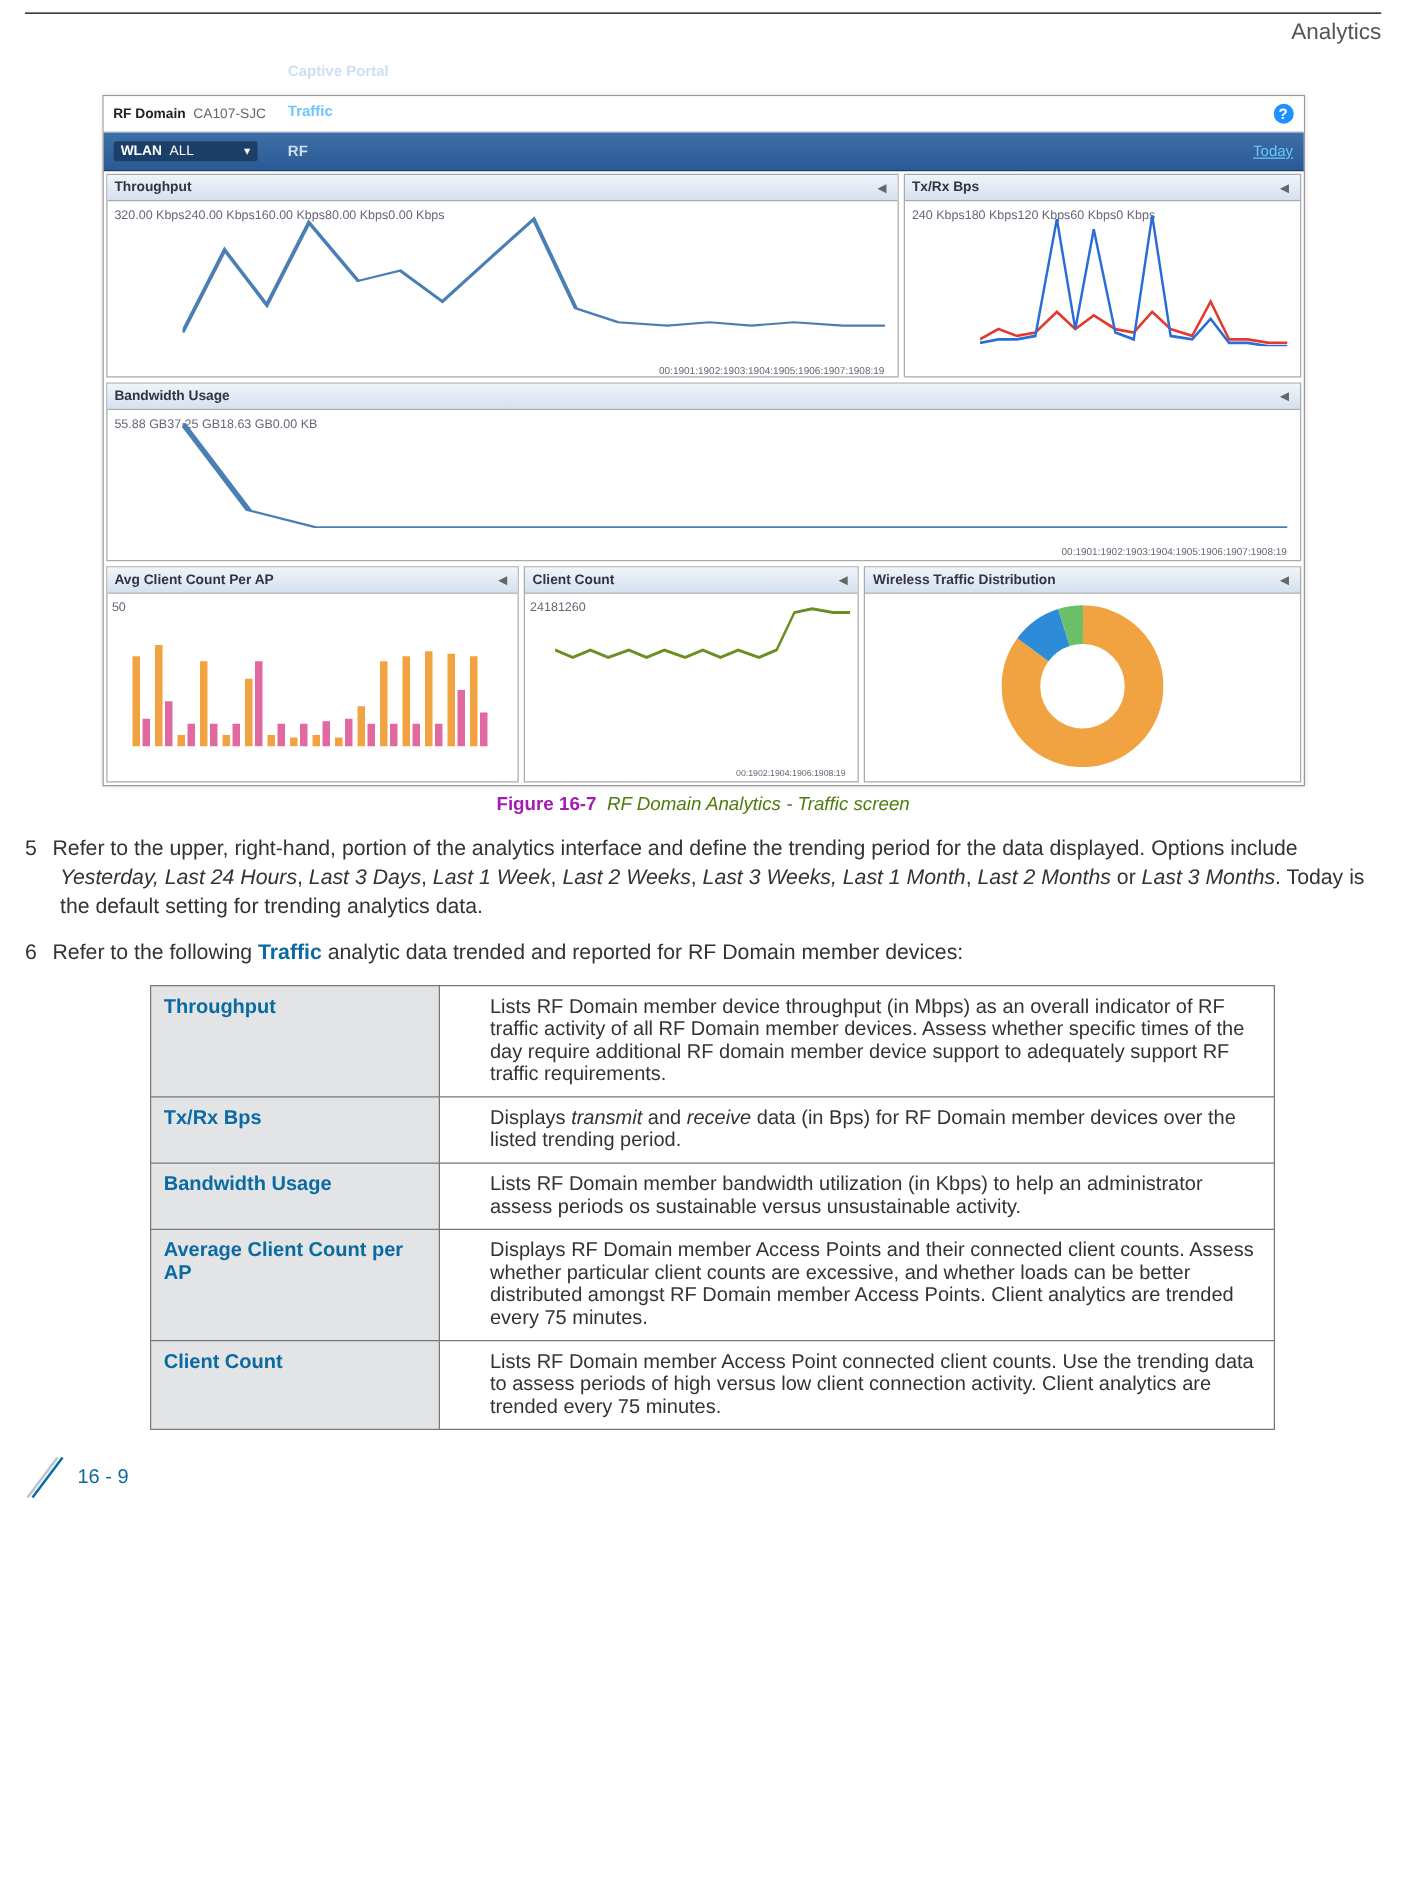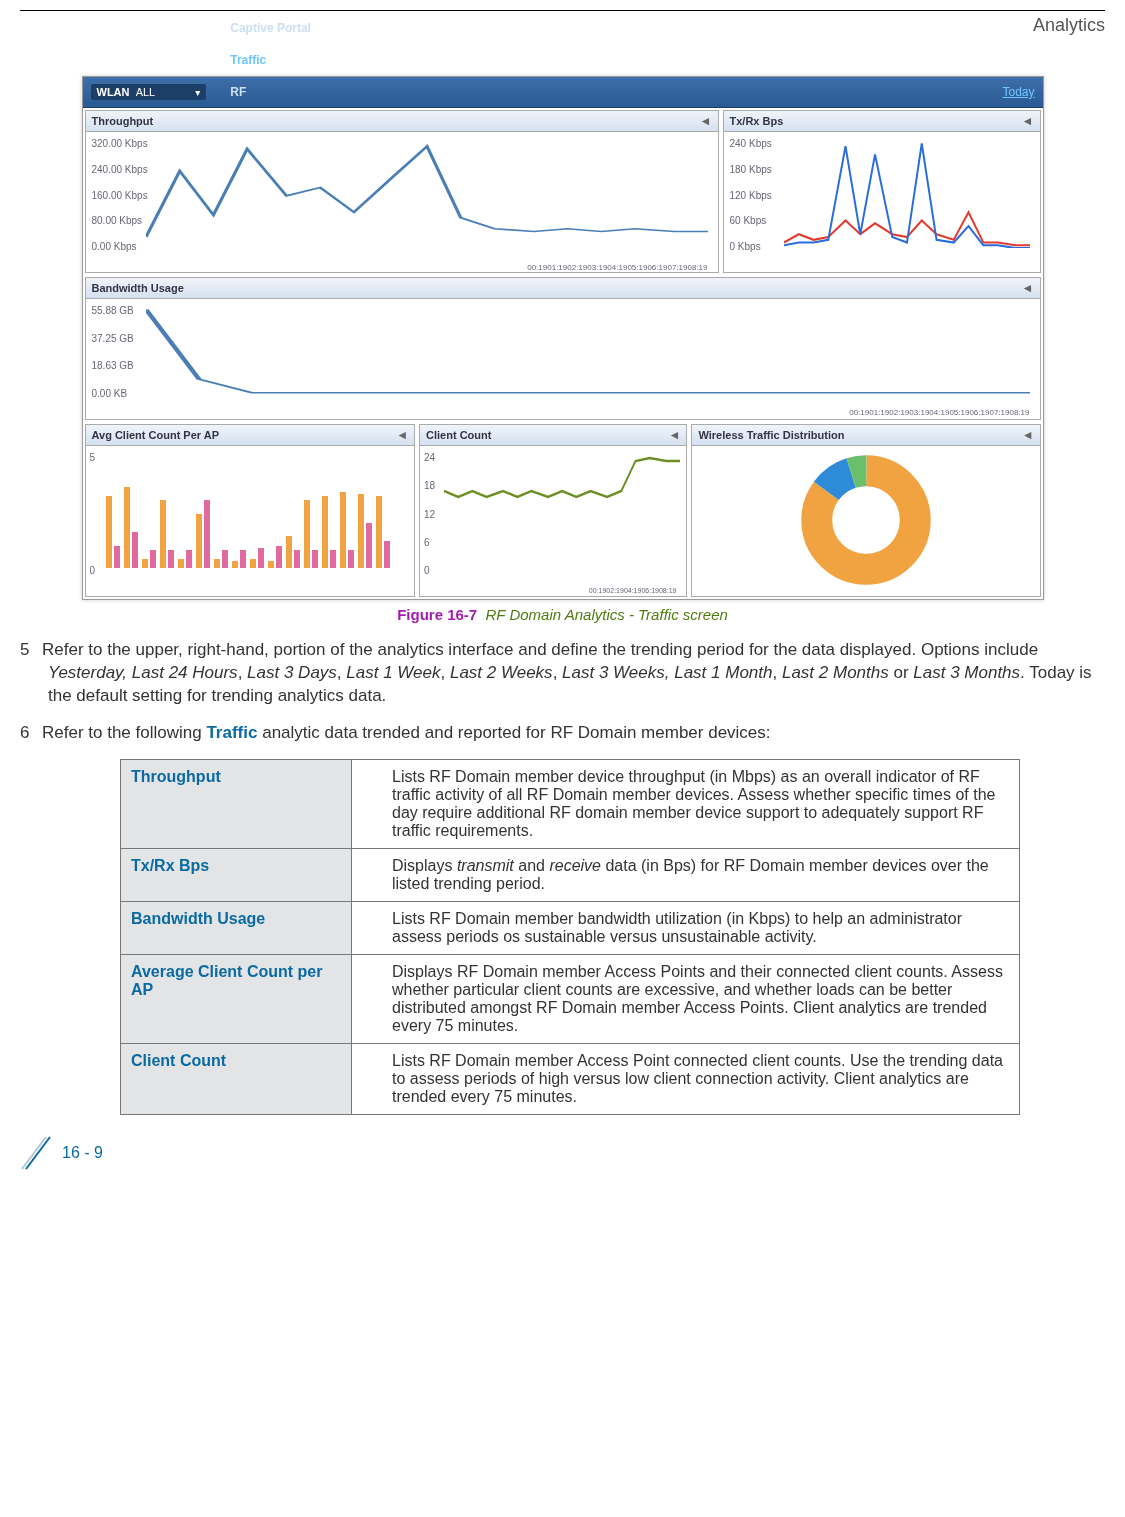--- a/index.html
+++ b/index.html
@@ -99,22 +99,22 @@
   .panel-body {
     padding: 4px 6px 6px 6px;
     height: 120px;
     position: relative;
     overflow: hidden;
   }
   .panel-body.tall { height: 130px; }
   .ylabels {
     position: absolute;
     left: 6px; top: 6px; bottom: 20px;
-    display: flex; flex-direction: column; justify-content: space-between;
-    color: #667; font-size: 10px;
+    display: flex; flex-direction: row; justify-content: space-between;
+    color: #667; font-size: 10px; text-align: right;
   }
   .xlabels {
     position: absolute;
     left: 60px; right: 10px; bottom: 2px;
     color: #667; font-size: 9px;
     display: flex; justify-content: flex-end;
   }
   .xlabels.twoline { bottom: 0; flex-wrap: nowrap; }
   svg.chart {
     position: absolute;
@@ -196,20 +196,27 @@
   }
 </style>
 </head>
 <body>
 
 <div class="page">
   <div class="top-rule"></div>
   <div class="header-right">Analytics</div>
 
   <div class="screenshot">
+    <div class="ss-top">
+      <span class="left">
+        <b>RF Domain</b>
+        &nbsp;<span>CA107-SJC</span>
+      </span>
+      <span class="help-icon">?</span>
+    </div>
     <div class="ss-nav">
       <span class="wlan">
         <span><b>WLAN</b>&nbsp;&nbsp;<span>ALL</span></span>
       </span>
       <span class="tabs">
         <span>Captive Portal</span>
         <span class="active">Traffic</span>
         <span>RF</span>
         <span>Client Analytics</span>
         <span>SMART RF</span>

